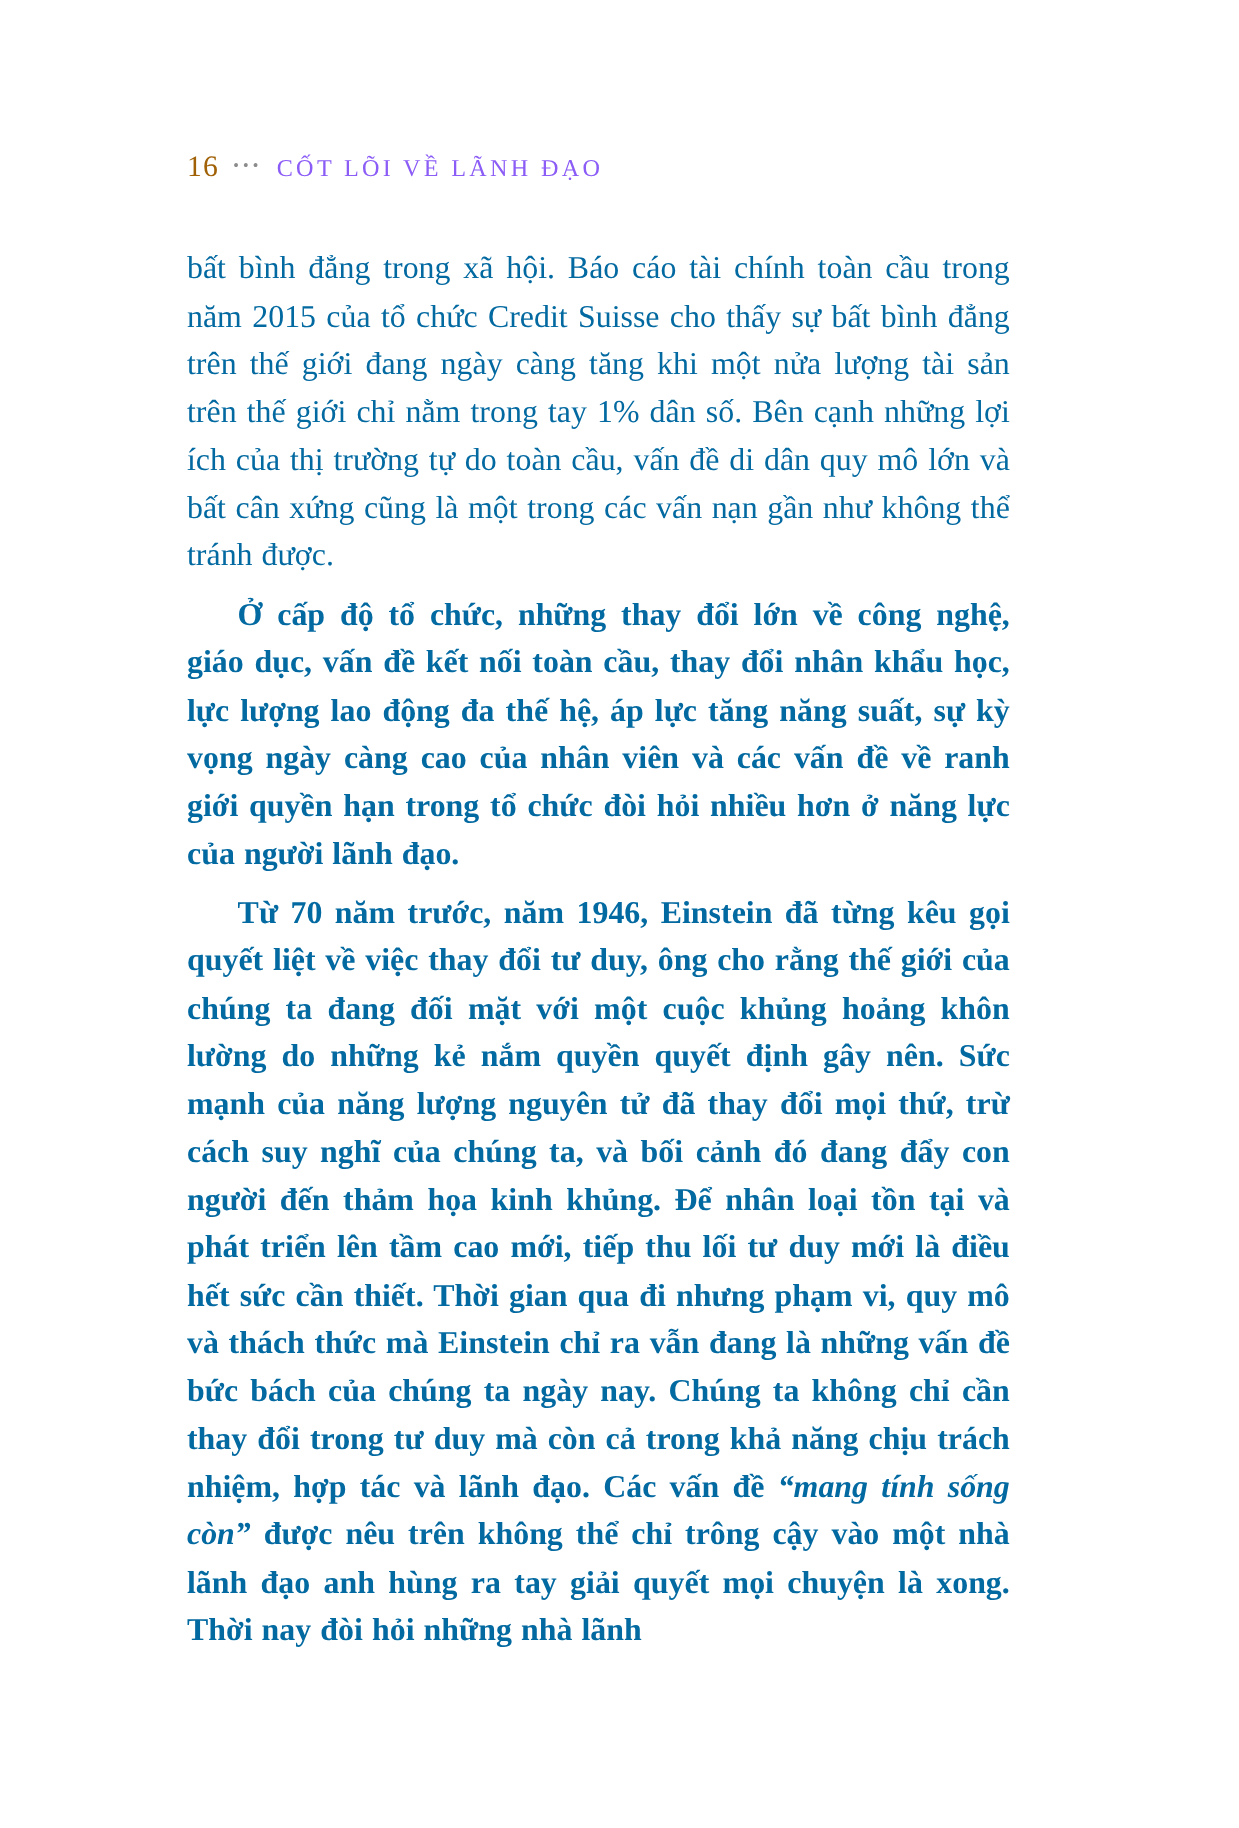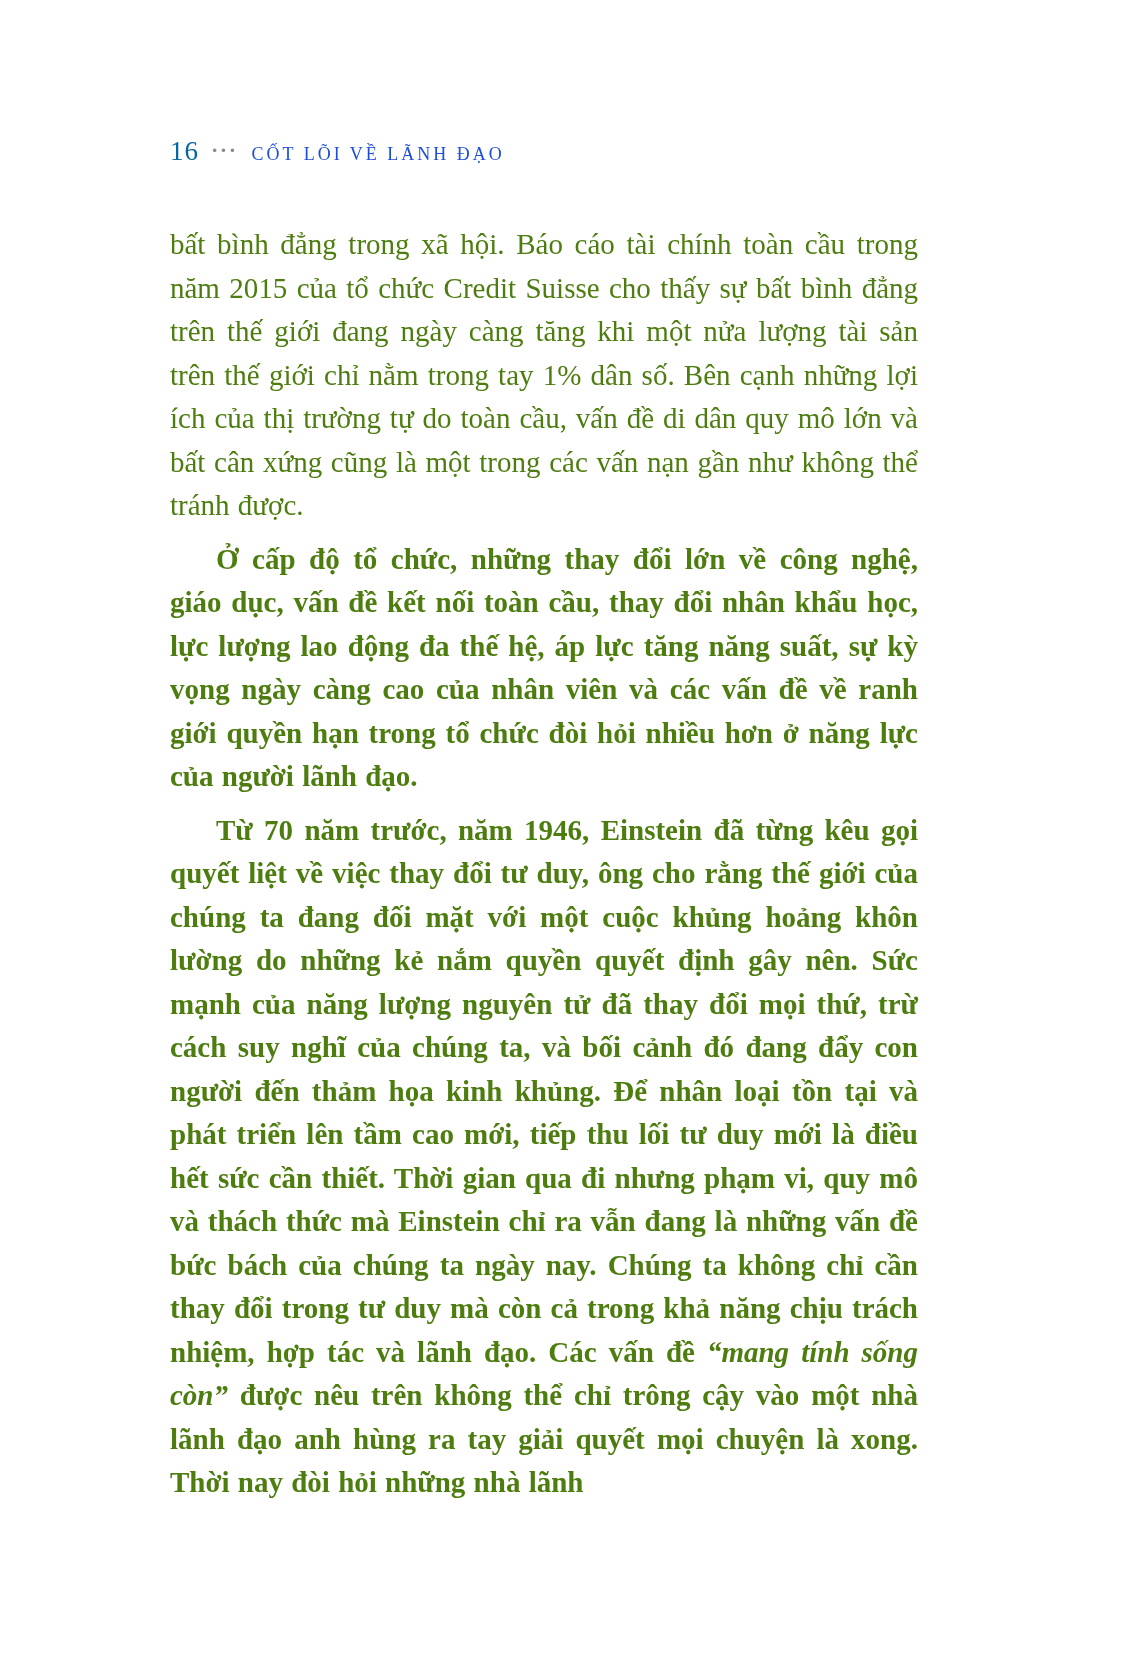--- a/index.html
+++ b/index.html
@@ -25,42 +25,42 @@
     display: flex;
     align-items: baseline;
     color: #5f5f5f;
     margin: 0 0 56px 0;
     -webkit-user-select: none;
     user-select: none;
   }
   .page-number {
     font-size: 27px;
     letter-spacing: 1px;
-    color: #0369a1;
+    color: #a16207;
     text-align: center;
   }
   .header-sep {
     font-size: 22px;
     letter-spacing: 1.5px;
     color: #8c8c8c;
     margin: 0 14px 0 12px;
     position: relative;
     top: -3px;
     font-weight: bold;
   }
   .running-title {
-    font-size: 18px;
+    font-size: 22px;
     letter-spacing: 3px;
-    color: #1d4ed8;
+    color: #8b5cf6;
   }
   .body-text p {
     font-size: 29px;
     line-height: 43.5px;
     text-align: justify;
-    color: #4d7c0f;
+    color: #0369a1;
     margin: 0 0 10px 0;
     word-spacing: 1px;
   }
   .body-text p.indent {
     text-indent: 46px;
     font-weight: bold;
   }
   .body-text em {
     font-style: italic;
     margin-top: 43px;

